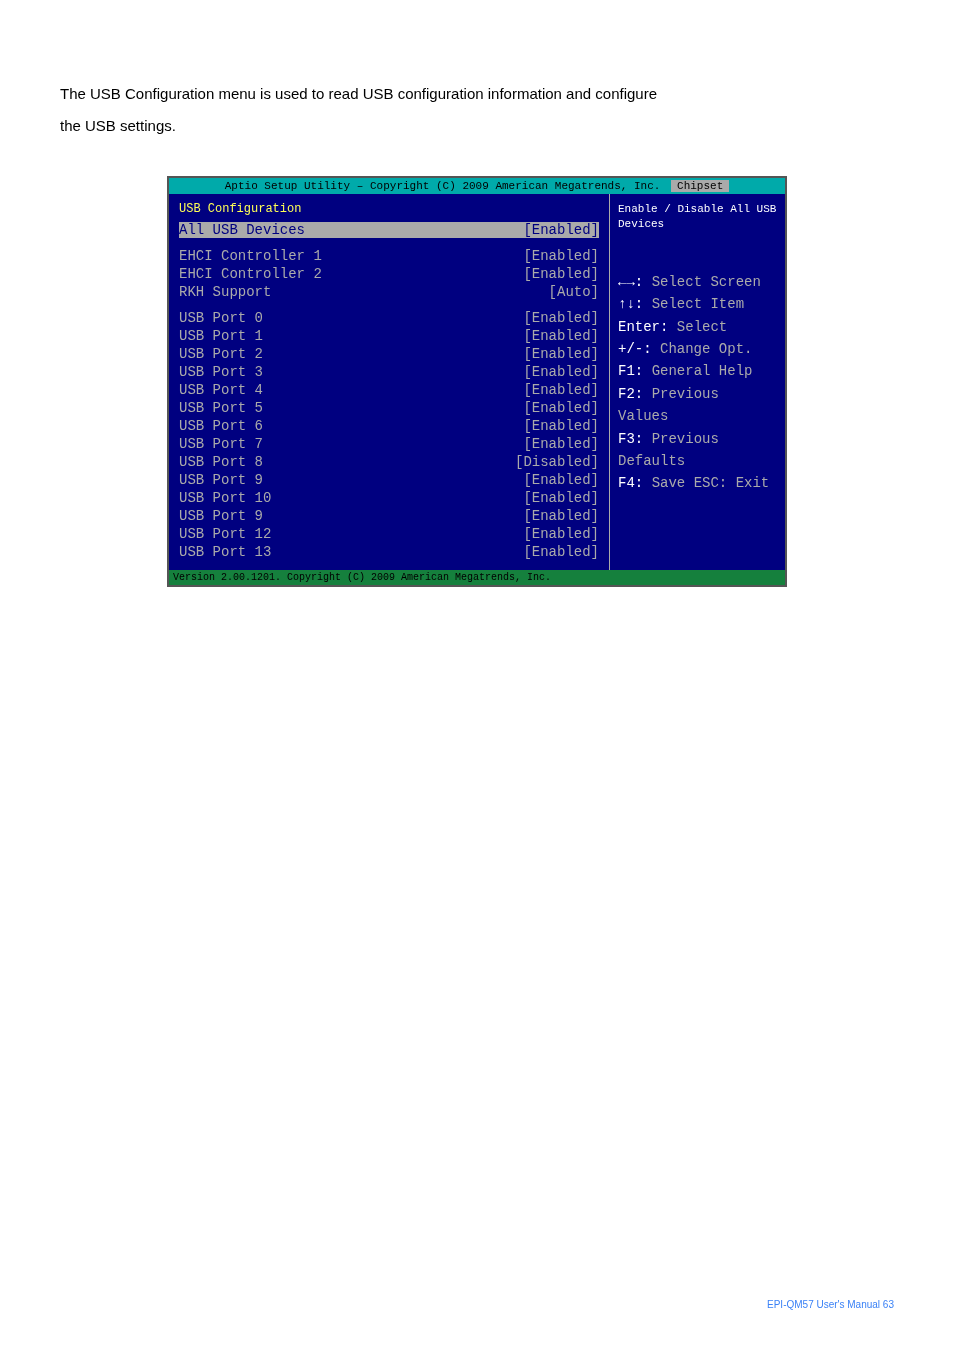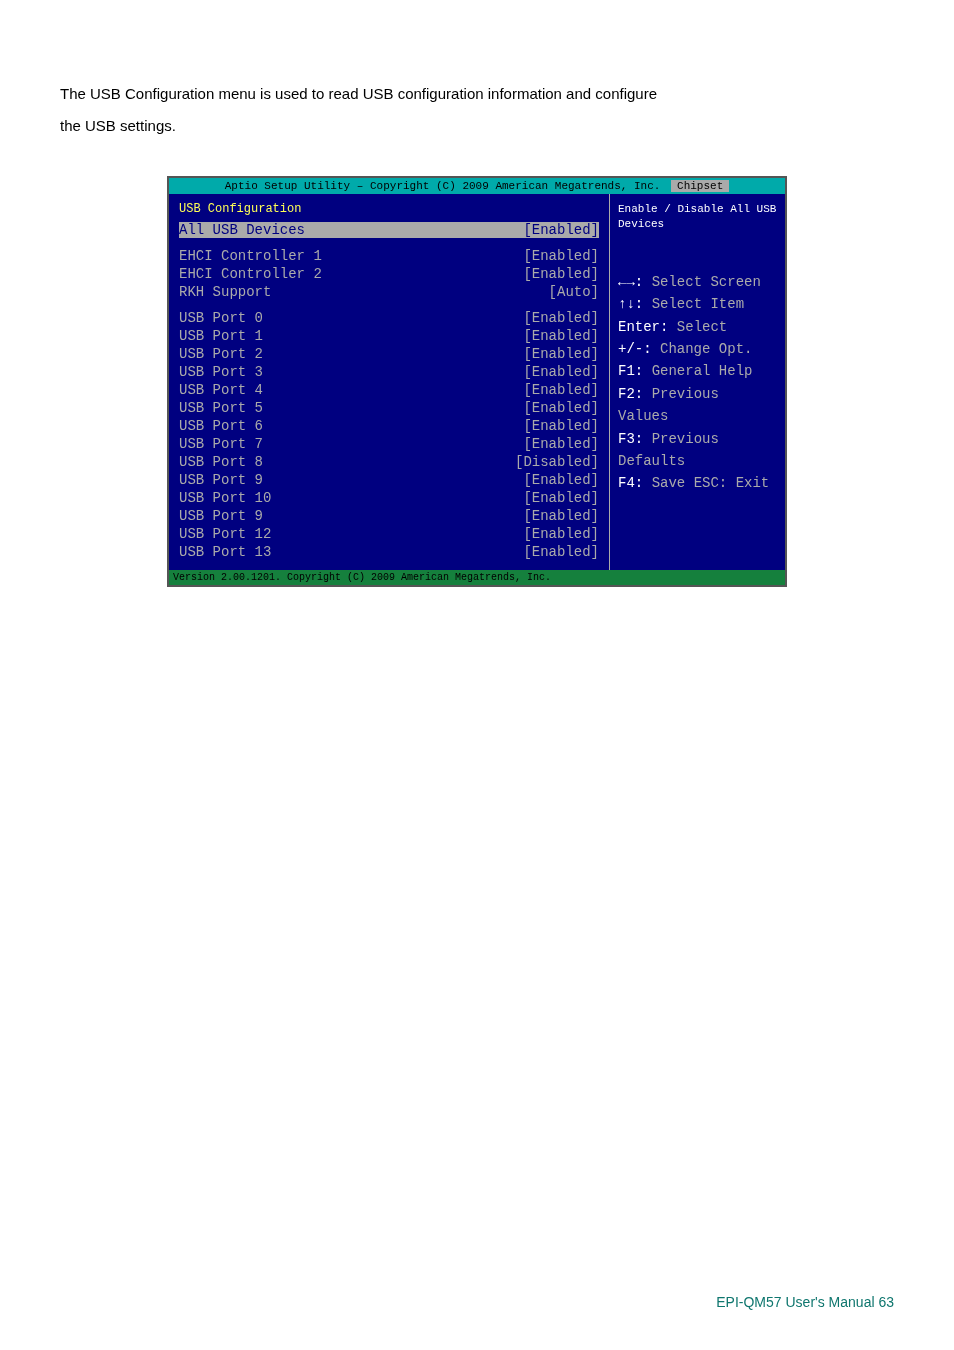--- a/index.html
+++ b/index.html
@@ -126,22 +126,22 @@
       background: #15803d;
       color: #000;
       padding: 2px 4px;
       font-size: 10px;
     }
 
     .manual-footer {
       position: absolute;
       bottom: 40px;
       right: 60px;
-      font-size: 14px;
-      color: #0f766e;
+      font-size: 10px;
+      color: #3b82f6;
     }
   </style>
 </head>
 <body>
 
 <div class="page-text">
   <p>The USB Configuration menu is used to read USB configuration information and configure</p>
   <p>the USB settings.</p>
 </div>
 

